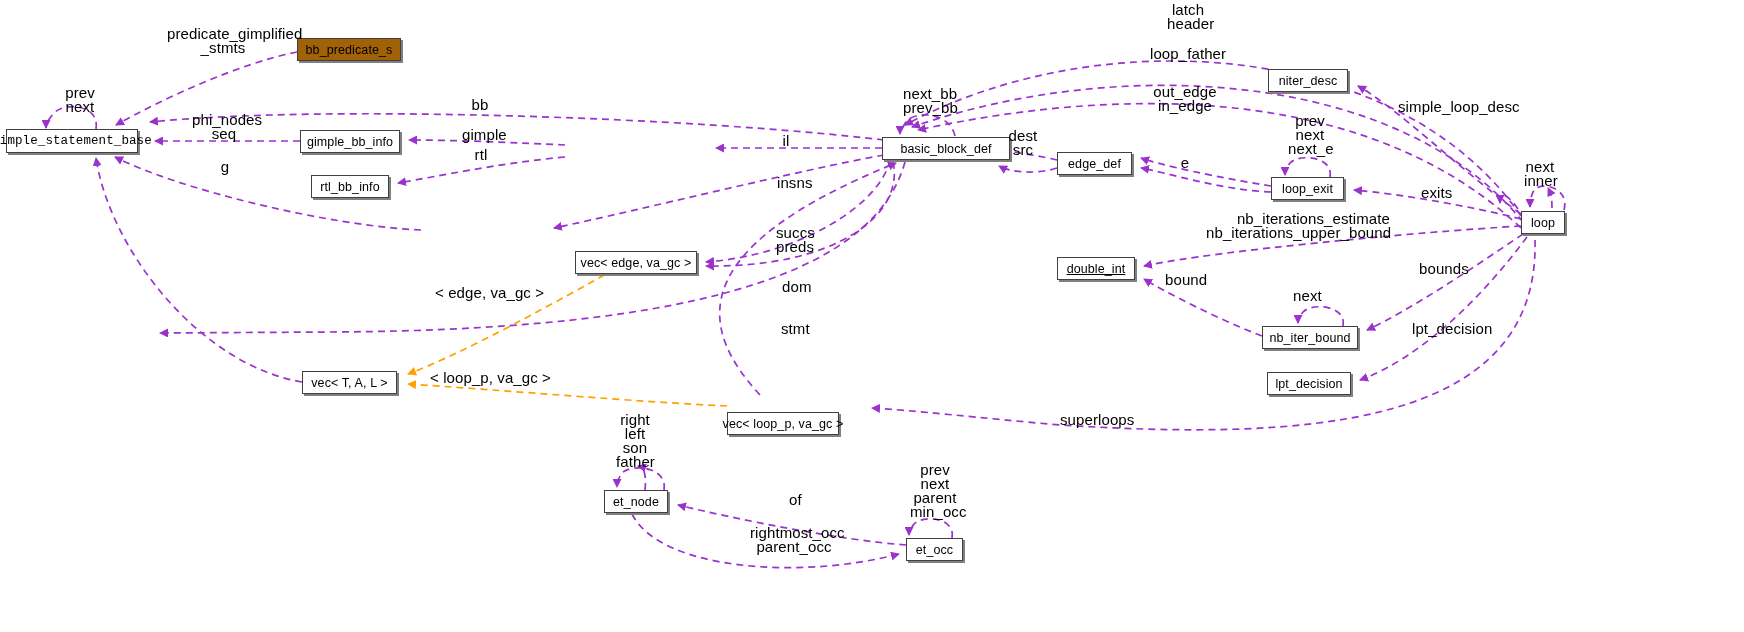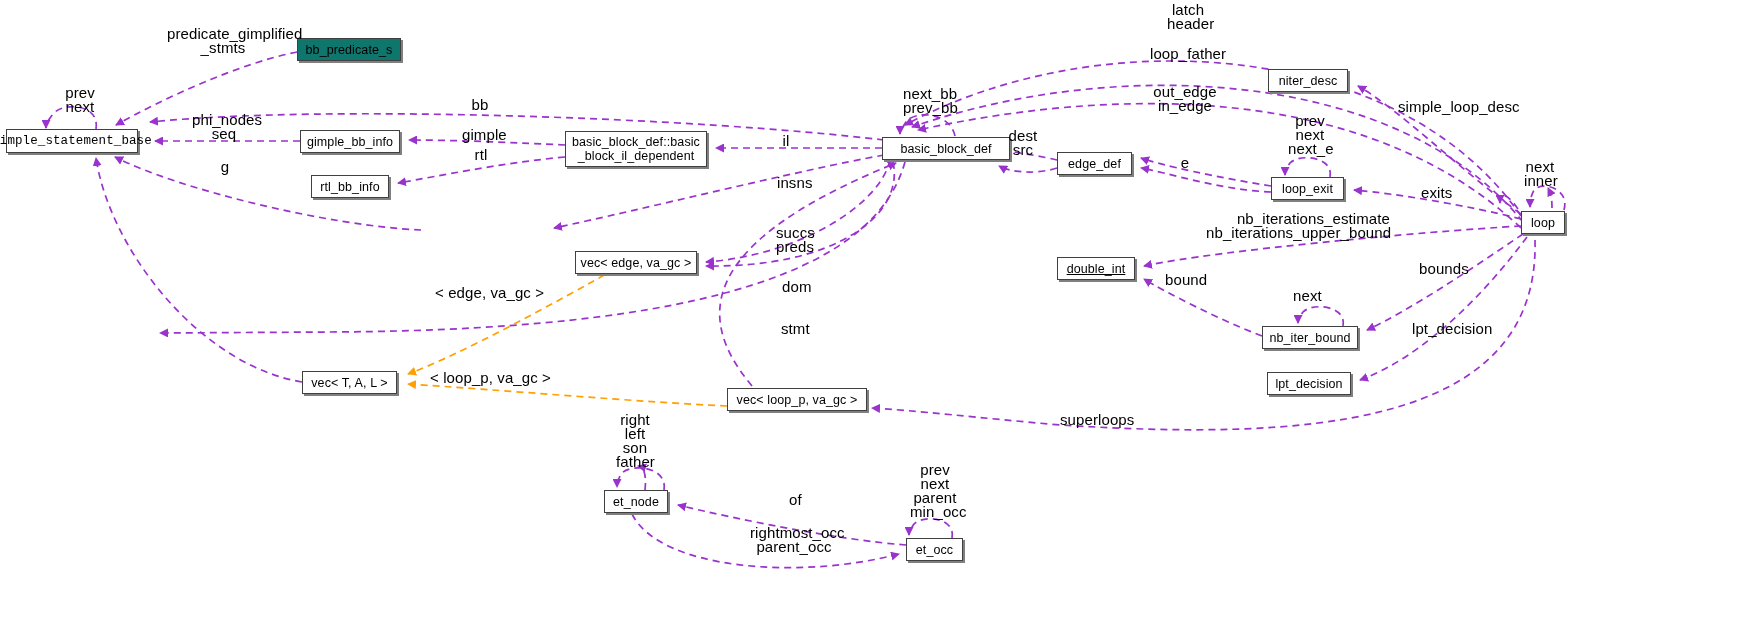--- a/index.html
+++ b/index.html
@@ -17,21 +17,21 @@
     display:flex;
     align-items:center;
     justify-content:center;
     text-align:center;
     white-space:pre;
     letter-spacing:0.1px;
   }
   .node.shadow{
     box-shadow:2px 2px 0 0 #808080;
   }
-  .node.filled{background:#0f766e;}
+  .node.filled{background:#a16207;}
   .elabel{
     position:absolute;
     font-size:15px;
     line-height:14px;
     color:#000000;
     white-space:pre;
     text-align:center;
     letter-spacing:0.1px;
   }
 </style>
@@ -131,25 +131,23 @@
       <path d="M615,269 C560,300 460,355 408,374"></path>
 
       <path d="M727,406 C640,402 500,390 408,384"></path>
     </g>
   </svg>
 
   <div class="node shadow" style="left:6px;top:129px;width:132px;height:24px;font-family:Liberation Mono, monospace;"><span>gimple_statement_base</span></div>
   <div class="node shadow filled" style="left:297px;top:38px;width:104px;height:23px;"><span>bb_predicate_s</span></div>
   <div class="node shadow" style="left:300px;top:130px;width:100px;height:23px;"><span>gimple_bb_info</span></div>
   <div class="node shadow" style="left:311px;top:175px;width:78px;height:23px;"><span>rtl_bb_info</span></div>
-  <div class="node shadow" style="left:565px;top:131px;width:142px;height:36px;"><span>basic_block_def::basic
-_block_il_dependent</span></div>
   <div class="node shadow" style="left:575px;top:251px;width:122px;height:23px;"><span>vec&lt; edge, va_gc &gt;</span></div>
   <div class="node shadow" style="left:302px;top:371px;width:95px;height:23px;"><span>vec&lt; T, A, L &gt;</span></div>
-  <div class="node shadow" style="left:727px;top:388px;width:140px;height:23px;"><span>vec&lt; loop_p, va_gc &gt;</span></div>
+  <div class="node shadow" style="left:727px;top:412px;width:112px;height:23px;"><span>vec&lt; loop_p, va_gc &gt;</span></div>
   <div class="node shadow" style="left:882px;top:137px;width:128px;height:23px;"><span>basic_block_def</span></div>
   <div class="node shadow" style="left:1057px;top:152px;width:75px;height:23px;"><span>edge_def</span></div>
   <div class="node shadow" style="left:1268px;top:69px;width:80px;height:23px;"><span>niter_desc</span></div>
   <div class="node shadow" style="left:1271px;top:177px;width:73px;height:23px;"><span>loop_exit</span></div>
   <div class="node shadow" style="left:1057px;top:257px;width:78px;height:23px;text-decoration:underline;"><span>double_int</span></div>
   <div class="node shadow" style="left:1262px;top:326px;width:96px;height:23px;"><span>nb_iter_bound</span></div>
   <div class="node shadow" style="left:1267px;top:372px;width:84px;height:23px;"><span>lpt_decision</span></div>
   <div class="node shadow" style="left:1521px;top:211px;width:44px;height:23px;"><span>loop</span></div>
   <div class="node shadow" style="left:604px;top:490px;width:64px;height:23px;"><span>et_node</span></div>
   <div class="node shadow" style="left:906px;top:538px;width:57px;height:23px;"><span>et_occ</span></div>

